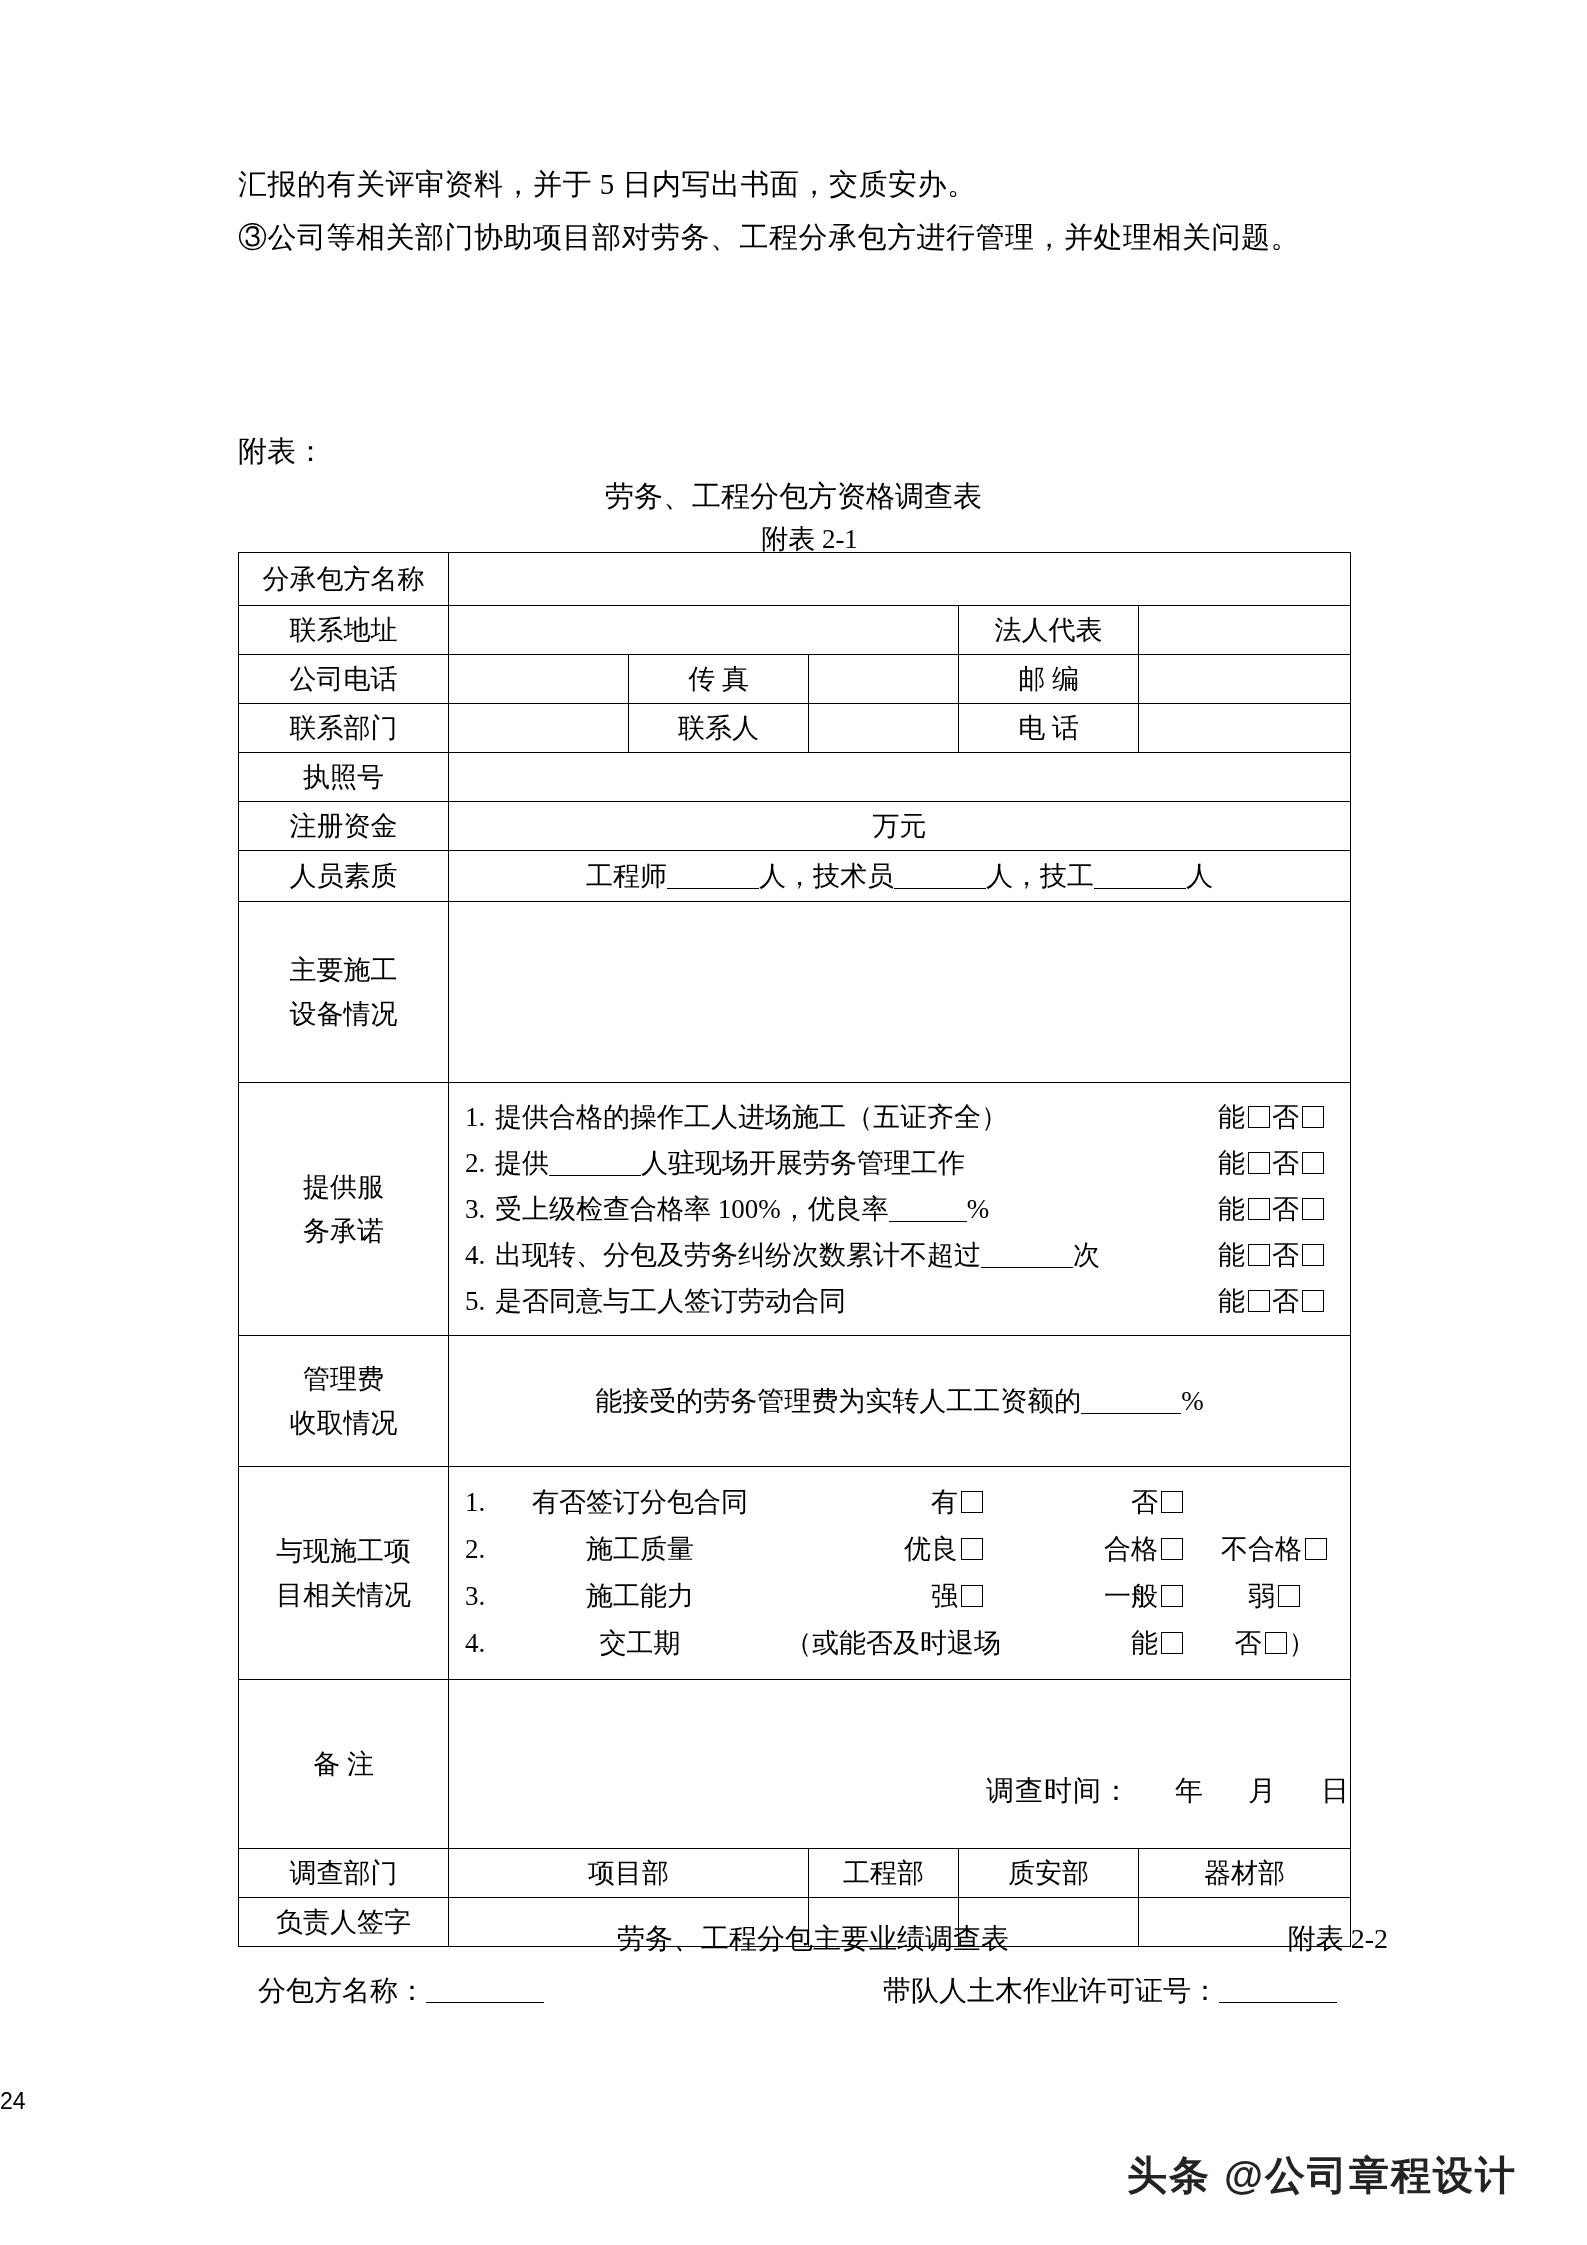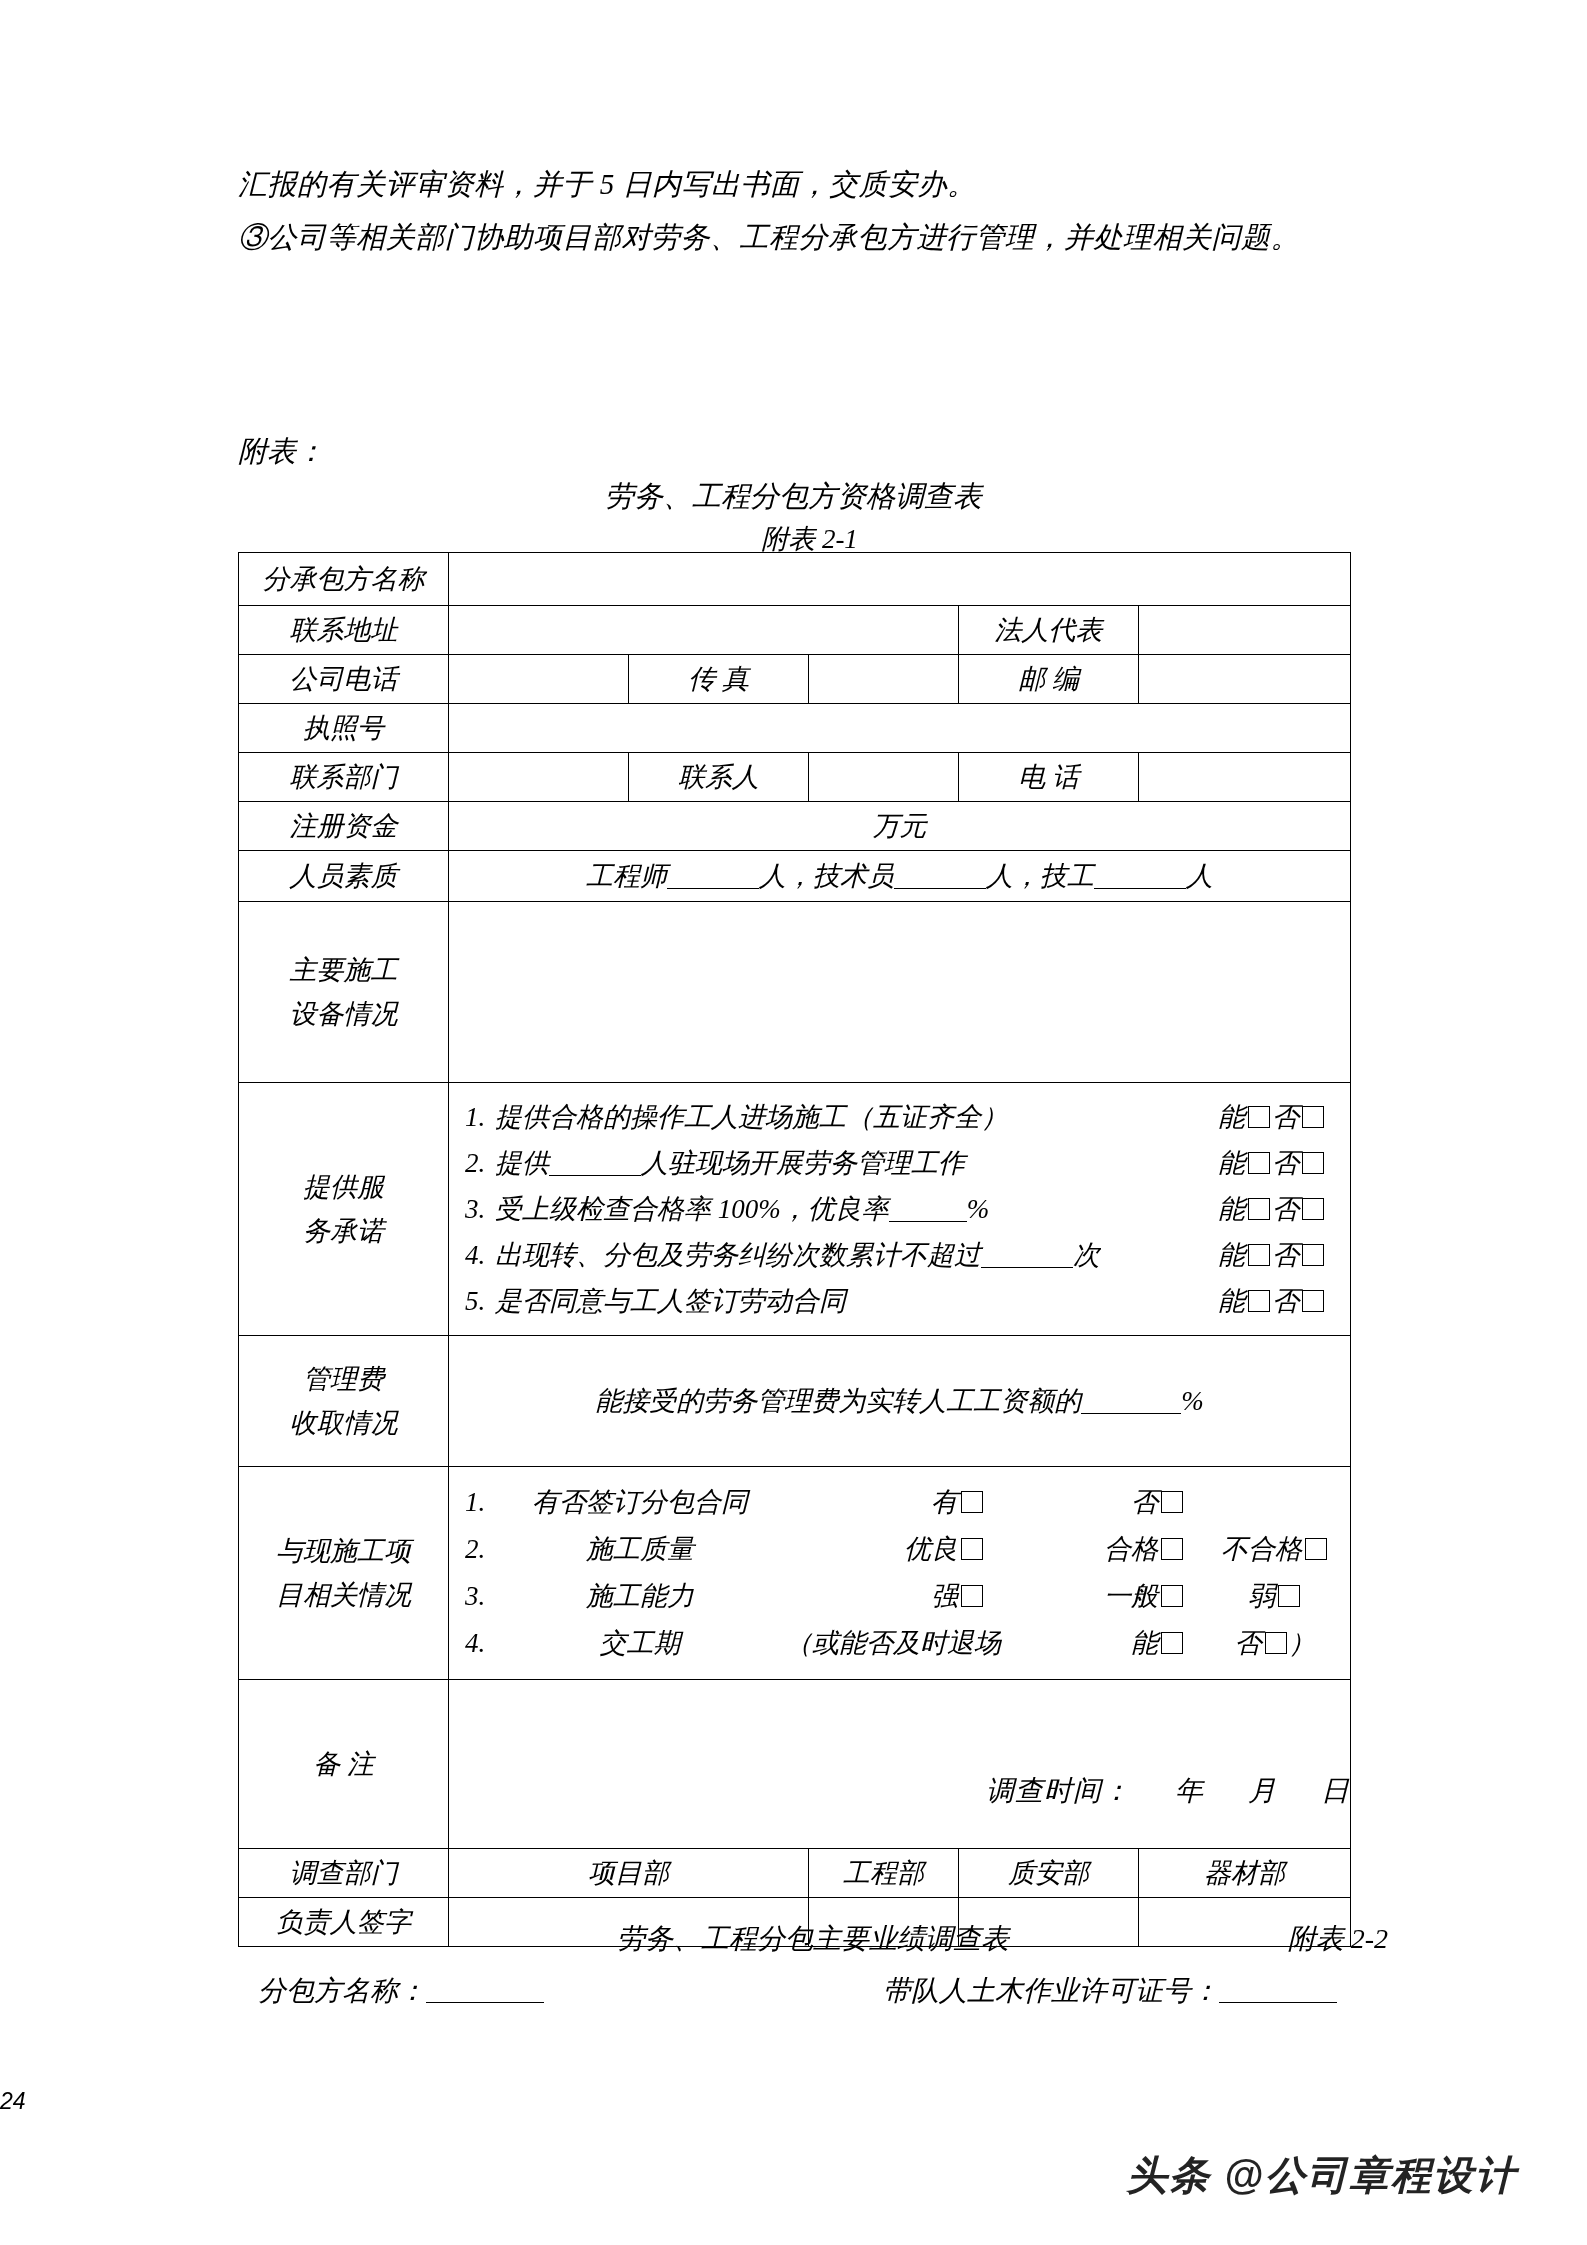--- a/index.html
+++ b/index.html
@@ -13,21 +13,20 @@
     position: relative;
     font-family: "Liberation Serif", "DejaVu Serif", serif;
     color: #000000;
     overflow: hidden;
   }
 
   .page {
     position: absolute;
     inset: 0;
     padding: 12px;
-    font-style: italic;
   }
 
   
   .top-text {
     position: absolute;
     left: 238px;
     top: 158px;
     width: 1150px;
     font-size: 29px;
     line-height: 53px;
@@ -253,31 +252,31 @@
       <tr>
         <td class="lbl">公司电话</td>
         <td style="height:48px"></td>
         <td>传  真</td>
         <td></td>
         <td>邮  编</td>
         <td></td>
       </tr>
 
       <tr>
-        <td class="lbl">执照号</td>
-        <td colspan="5" style="height:48px"></td>
-      </tr>
-
-      <tr>
         <td class="lbl">联系部门</td>
         <td style="height:48px"></td>
         <td>联系人</td>
         <td></td>
         <td>电  话</td>
         <td></td>
+      </tr>
+
+      <tr>
+        <td class="lbl">执照号</td>
+        <td colspan="5" style="height:48px"></td>
       </tr>
 
       <tr>
         <td class="lbl">注册资金</td>
         <td colspan="5" style="height:48px">
           <span>万元</span>
         </td>
       </tr>
 
       <tr>

